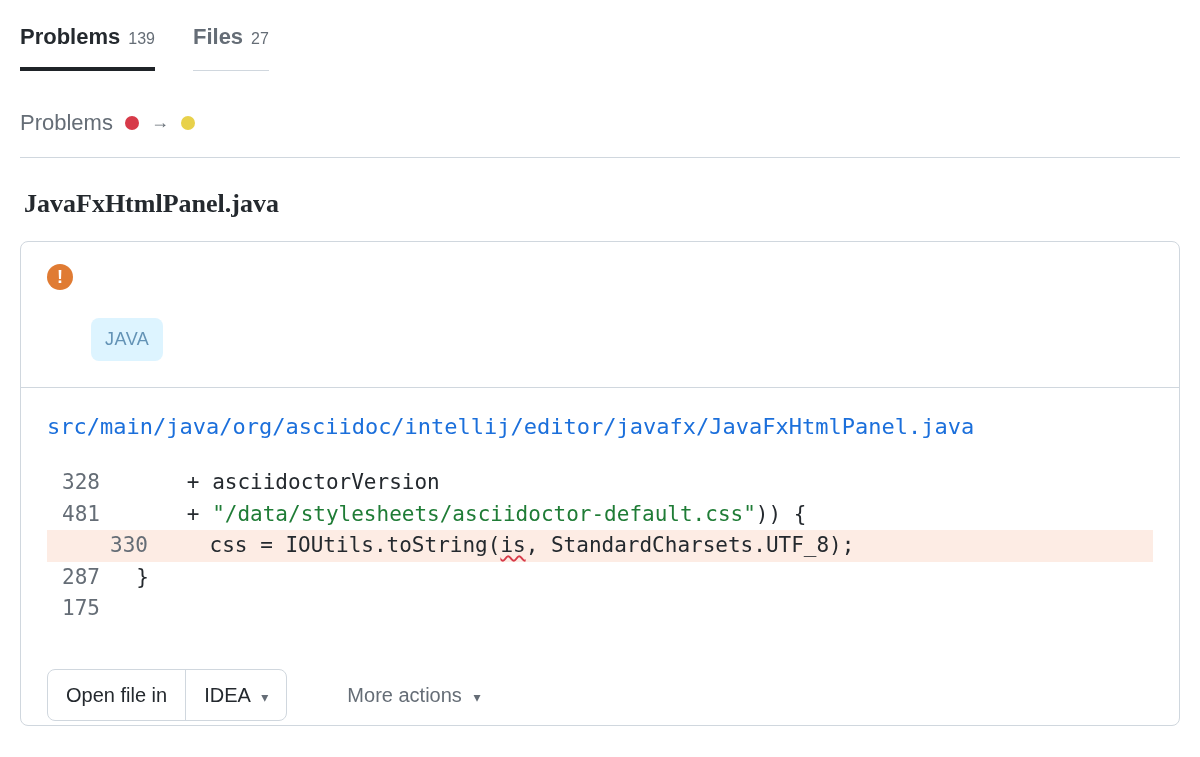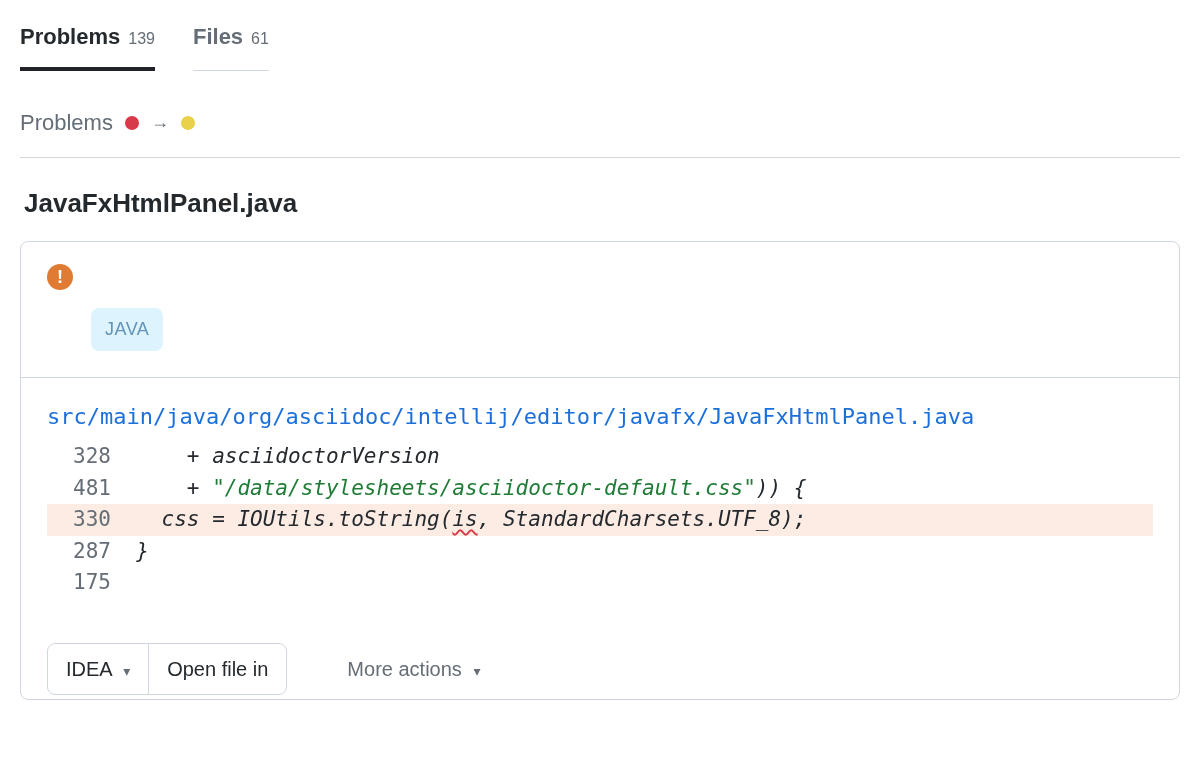--- a/index.html
+++ b/index.html
@@ -43,49 +43,49 @@
     display:flex; align-items:center; gap:12px;
     padding-bottom:18px; border-bottom:1px solid var(--color-border);
     color:var(--color-text-muted); font-size:22px; font-weight:500;
   }
   .dot { width:14px; height:14px; border-radius:50%; display:inline-block;}
   .dot.red    { background:var(--color-red-dot); }
   .dot.yellow { background:var(--color-yellow-dot);}
   .arrow-right { color:var(--color-text-muted); font-size:18px;}
 
   
-  .file-heading { font-size:26px; font-weight:700; margin:26px 4px 18px; }
+  .file-heading { font-size:26px; font-weight:700; margin:26px 4px 18px;font-family:Liberation Serif, serif; }
 
   
   .card { border:1px solid var(--color-border); border-radius:8px; overflow:hidden;}
   .card-top { padding:22px 26px 26px; border-bottom:1px solid var(--color-border);}
   .issue-line { display:flex; align-items:center; gap:18px; font-size:22px;}
   .warn-icon {
     width:26px; height:26px; border-radius:50%;
     background:var(--color-warn); color:#fff;
     display:flex; align-items:center; justify-content:center;
     font-weight:700; font-size:18px;
     flex:none;
   }
   .tag {
-    display:inline-block; margin-top:18px; margin-left:44px;
+    display:inline-block; margin-top:28px; margin-left:44px;
     background:var(--color-bg-pill); color:var(--color-pill-text);
     padding:8px 14px; border-radius:8px; font-size:18px; font-weight:500;
     letter-spacing:0.5px;
   }
 
   
   .card-code { padding:22px 26px 26px;}
   .file-path { font-family:var(--mono); color:var(--color-text-link);
-               font-size:22px; margin-bottom:8px; word-break:break-all;}
+               font-size:22px; margin-bottom:24px; word-break:break-all;}
   .code-lines { font-family:var(--mono); font-size:21px; }
   .cl { display:flex; }
-  .cl.hl { background:var(--color-line-hl); }
-  .gutter { width:64px; color:var(--color-gutter); text-align:right; padding-left:4px; flex:none;}
-  .code   { white-space:pre; flex:1;font-style:italic; }
+  .cl.hl { background:var(--color-line-hl);padding-left:48px; }
+  .gutter { width:64px; color:var(--color-gutter); text-align:center; padding-left:4px; flex:none;}
+  .code   { white-space:pre; flex:1; }
   .str { color:var(--color-code-green);}
   .squiggle { text-decoration: underline wavy var(--color-red-dot); text-decoration-thickness:2px; text-underline-offset:3px;}
 
   
   .card-actions { padding:18px 26px 4px; display:flex; align-items:center; gap:32px;}
   .btn-split { display:flex; border:1px solid var(--color-border); border-radius:8px; overflow:hidden; font-size:20px;}
   .btn-split > span { padding:10px 18px; cursor:pointer; }
   .btn-split > span:first-child { border-right:1px solid var(--color-border);}
   .btn-split .chev, .more .chev { font-size:14px; color:var(--color-text-muted); margin-left:6px;}
   .more { color:var(--color-text-muted); cursor:pointer; font-size:20px;margin-left:28px;}
@@ -95,21 +95,21 @@
 
 <div class="page">
 
   <div class="tabs">
     <div class="tab active">
       <span class="tab-label">Problems</span>
       <span class="tab-count">139</span>
     </div>
     <div class="tab">
       <span class="tab-label">Files</span>
-      <span class="tab-count">61</span>
+      <span class="tab-count">27</span>
     </div>
   </div>
 
   <div class="section-hdr">
     <span>Problems</span>
     <span class="dot red"></span>
     <span class="arrow-right">→</span>
     <span class="dot yellow"></span>
   </div>
 
@@ -151,25 +151,25 @@
         <div class="cl">
           <span class="gutter">175</span>
           <span class="code"></span>
         </div>
 
       </div>
     </div>
 
     <div class="card-actions">
       <div class="btn-split">
+        <span>Open file in</span>
         <span>
           <span>IDEA</span>
           <span class="chev">▾</span>
         </span>
-        <span>Open file in</span>
       </div>
       <div class="more">
         <span>More actions</span>
         <span class="chev">▾</span>
       </div>
     </div>
 
   </div>
 </div>
 

